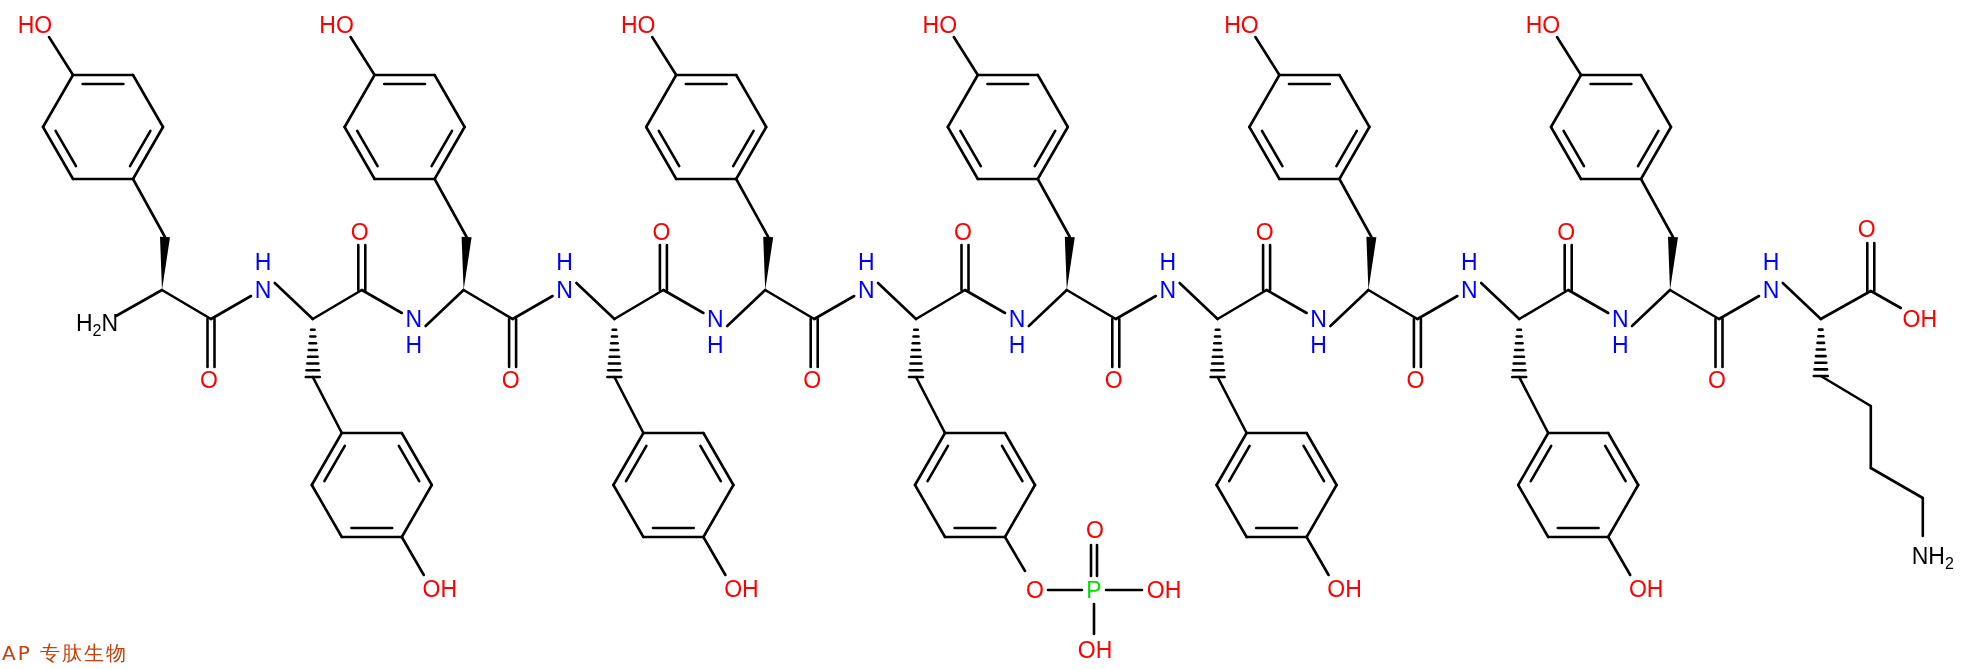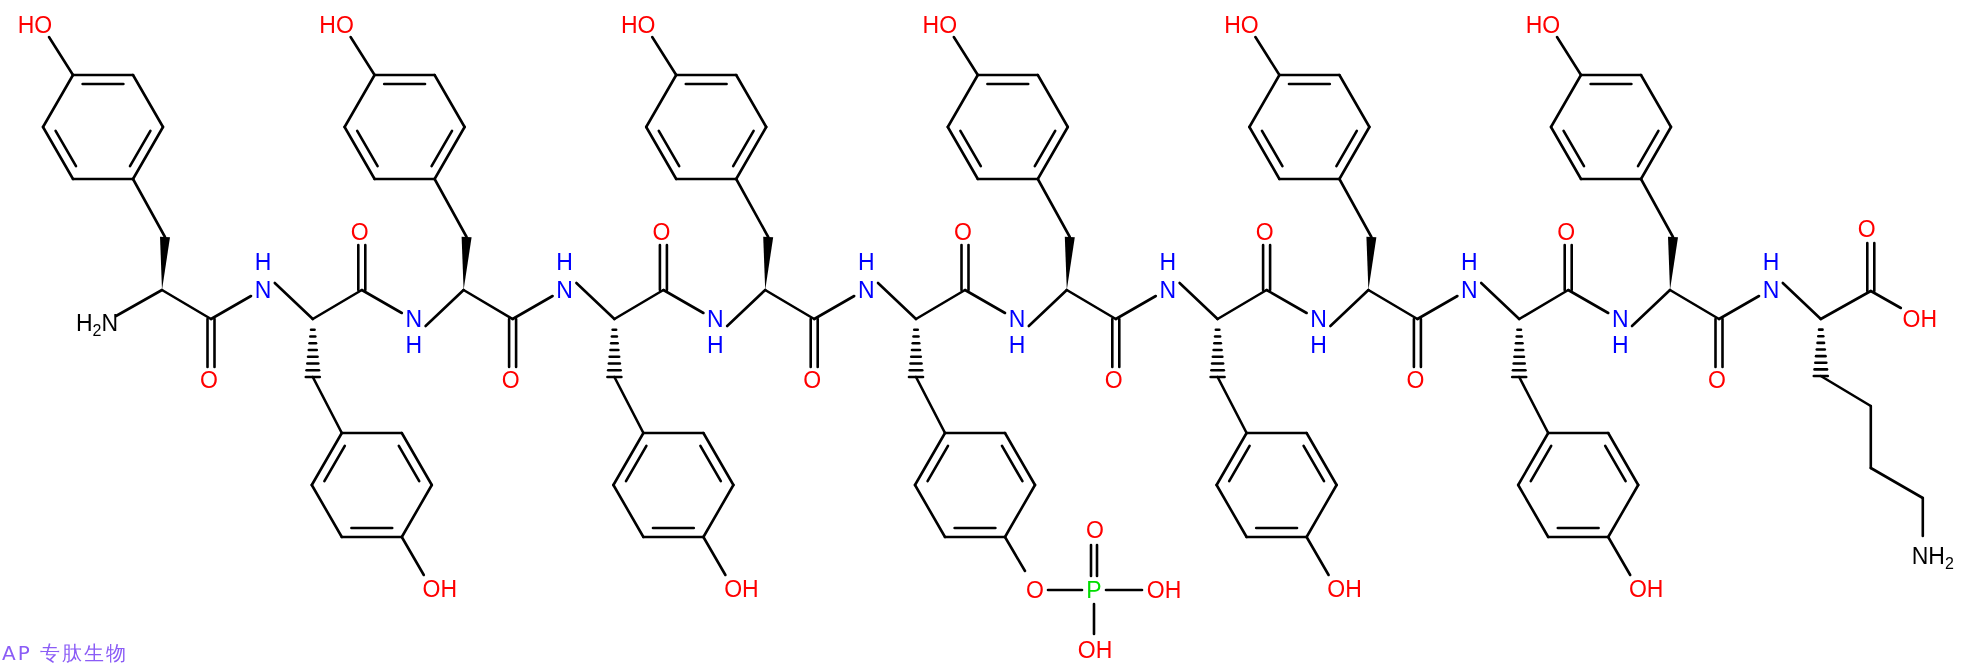--- a/index.html
+++ b/index.html
@@ -1,19 +1,19 @@
 <!DOCTYPE html>
 <html><head>
 <meta charset="utf-8">
 <style>
   html,body{margin:0;padding:0;background:#ffffff;}
   #stage{position:relative;width:1983px;height:669px;overflow:hidden;background:#fff;}
   svg{position:absolute;left:0;top:0;}
   .lbl{font-family:"Liberation Sans","DejaVu Sans",sans-serif;font-size:23px;}
-  .wm{position:absolute;left:2px;top:640px;font-family:"DejaVu Sans",sans-serif;font-size:20px;color:#8b5cf6;letter-spacing:2px;}
+  .wm{position:absolute;left:2px;top:640px;font-family:"DejaVu Sans",sans-serif;font-size:20px;color:#c2410c;letter-spacing:2px;}
 </style>
 </head>
 <body>
 
 <div id="stage">
   <svg id="mol" width="1983" height="669" viewBox="0 0 1983 669">
       <line x1="162" y1="290" x2="211" y2="319" stroke="#000000" stroke-width="2.6" stroke-linecap="round"></line>
       <line x1="162" y1="290" x2="116" y2="316" stroke="#000000" stroke-width="2.6" stroke-linecap="round"></line>
       <text x="97" y="323" fill="n-terminus-amine" class="lbl" text-anchor="middle" dominant-baseline="central"><tspan>H</tspan><tspan font-size="16" dy="7">2</tspan><tspan dy="-7">N</tspan></text>
       <line x1="207.5" y1="319" x2="207.5" y2="367" stroke="#000000" stroke-width="2.6" stroke-linecap="round"></line>

